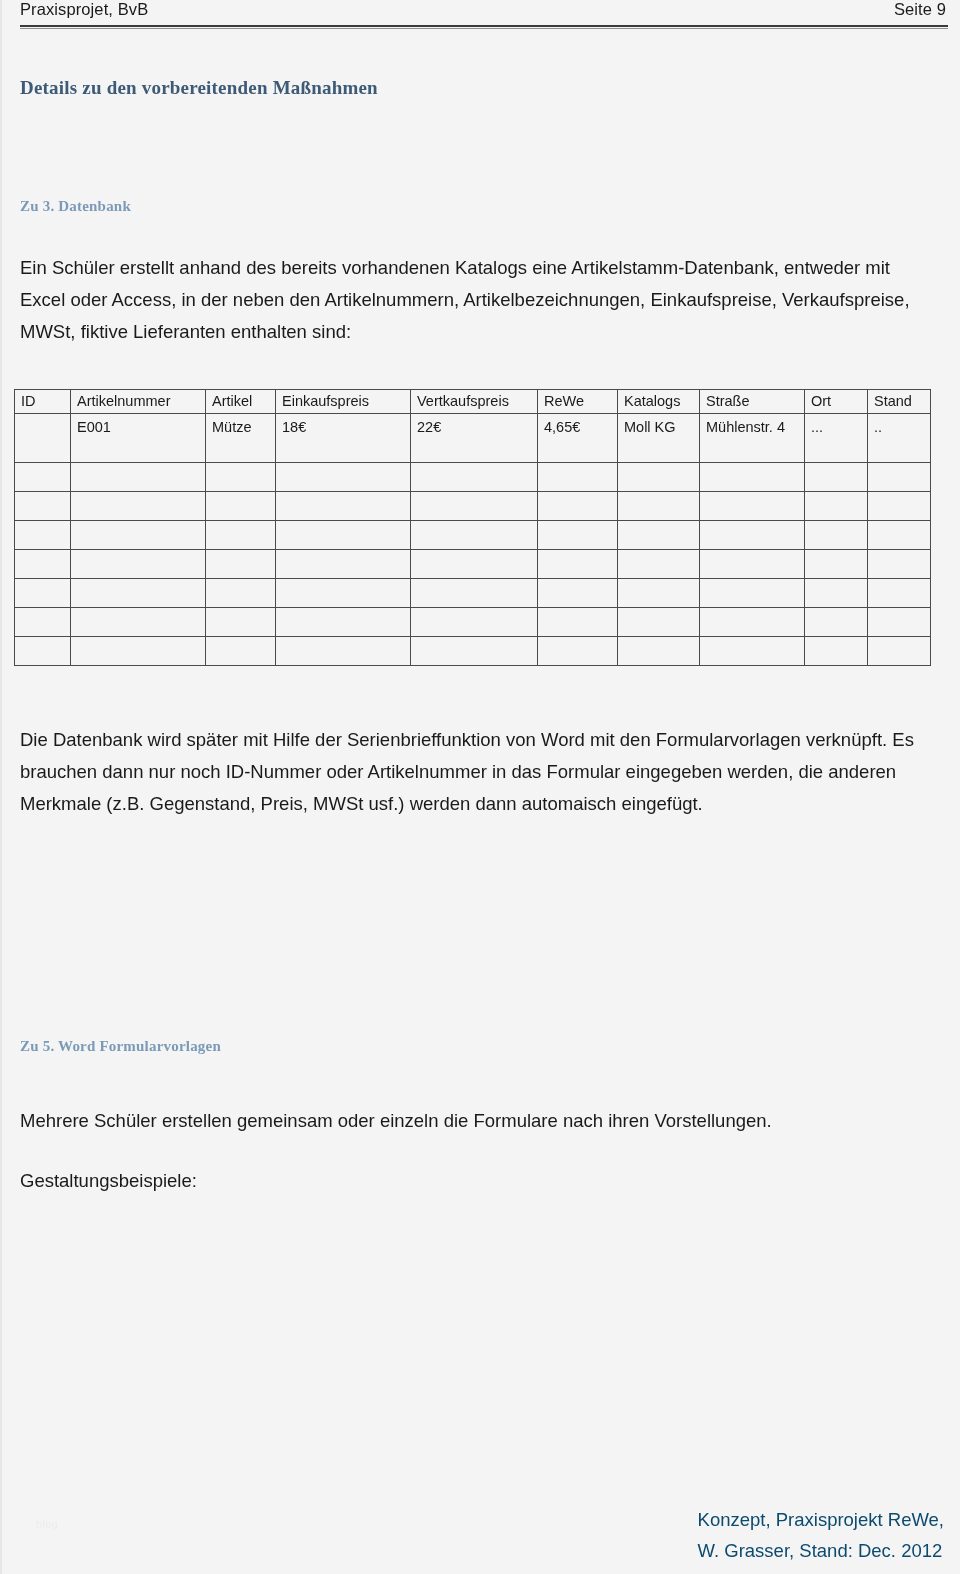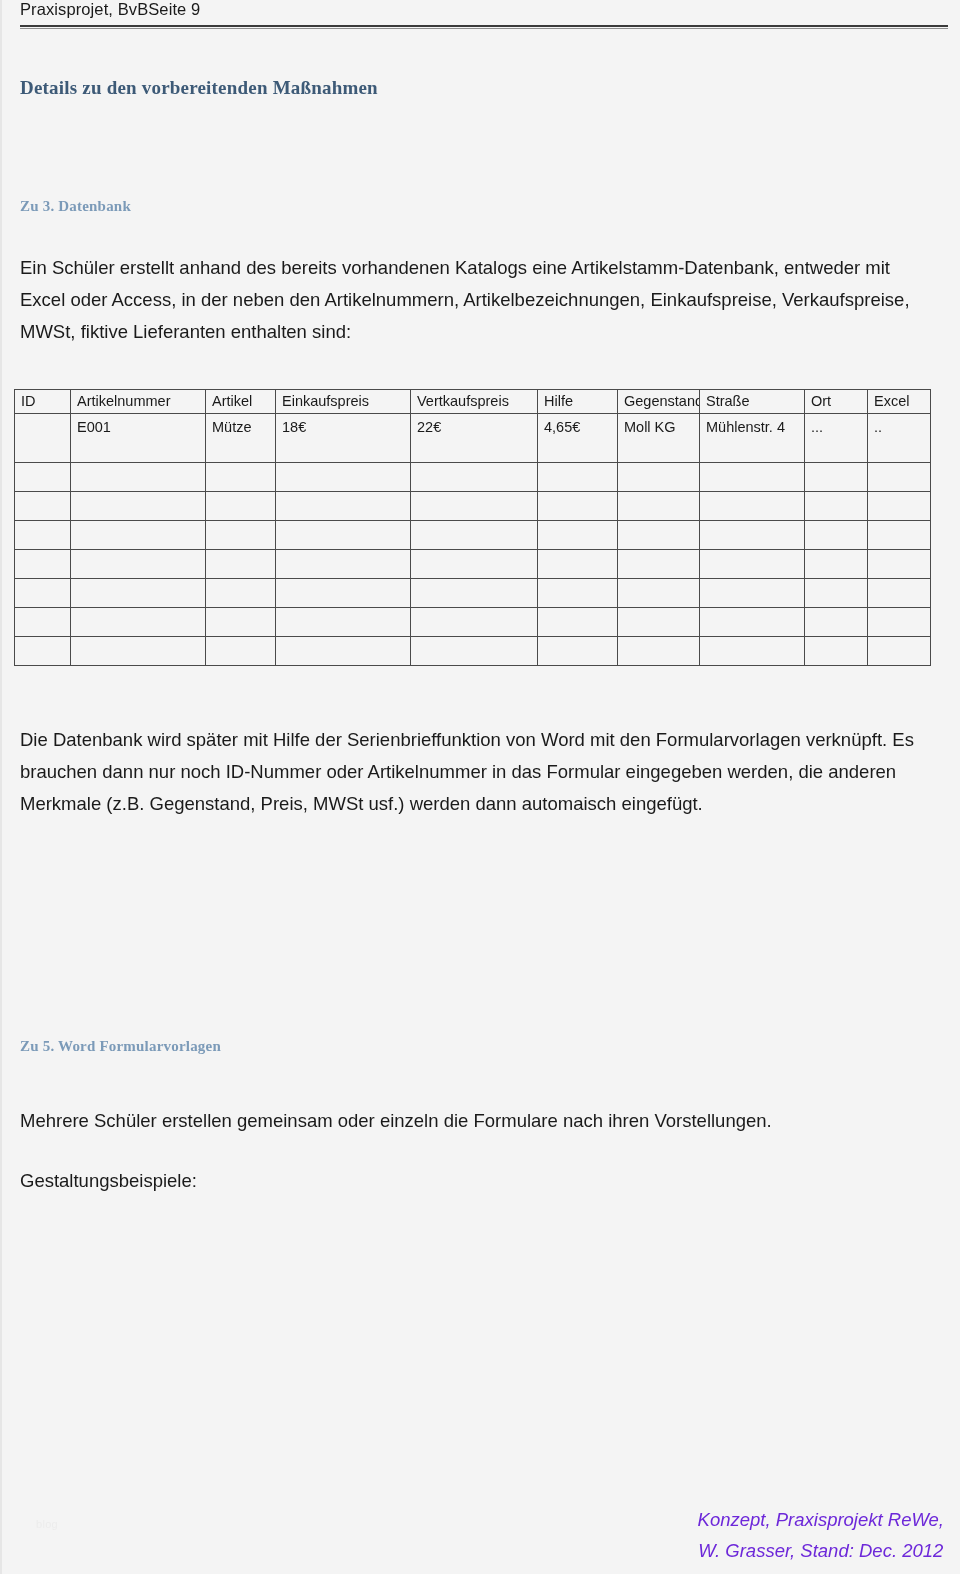--- a/index.html
+++ b/index.html
@@ -25,20 +25,21 @@
 
   
   .running-header {
     position: absolute;
     top: 0;
     left: 18px;
     right: 14px;
     height: 26px;
     display: flex;
     align-items: flex-start;
+    justify-content: space-between;
     font-size: 16.5px;
     letter-spacing: 0.1px;
     color: #1a1a1a;
   }
 
   .header-rule {
     position: absolute;
     top: 25px;
     left: 18px;
     right: 12px;
@@ -136,25 +137,24 @@
   .col-lieferant { width: 82px; }
   .col-strasse   { width: 105px; }
   .col-ort       { width: 63px; }
   .col-mail      { width: 63px; }
 
   
   .footer-note {
     position: absolute;
     right: 16px;
     bottom: 8px;
-    text-align: center;
+    text-align: left;
     font-size: 18.5px;
     line-height: 31px;
-    color: #6d28d9;
-    font-style: italic;
+    color: #0c4a6e;
   }
 
   .footer-watermark {
     position: absolute;
     left: 34px;
     bottom: 44px;
     font-size: 11px;
     color: #ececec;
     letter-spacing: 0.3px;
     user-select: none;
@@ -193,25 +193,25 @@
       <col class="col-ort">
       <col class="col-mail">
     </colgroup>
     <thead>
       <tr>
         <th>ID</th>
         <th>Artikelnummer</th>
         <th>Artikel</th>
         <th>Einkaufspreis</th>
         <th>Vertkaufspreis</th>
-        <th>Hilfe</th>
-        <th>Gegenstand</th>
+        <th>ReWe</th>
+        <th>Katalogs</th>
         <th>Straße</th>
         <th>Ort</th>
-        <th>Excel</th>
+        <th>Stand</th>
       </tr>
     </thead>
     <tbody>
       <tr class="data-row">
         <td></td>
         <td>E001</td>
         <td>Mütze</td>
         <td>18€</td>
         <td>22€</td>
         <td>4,65€</td>

